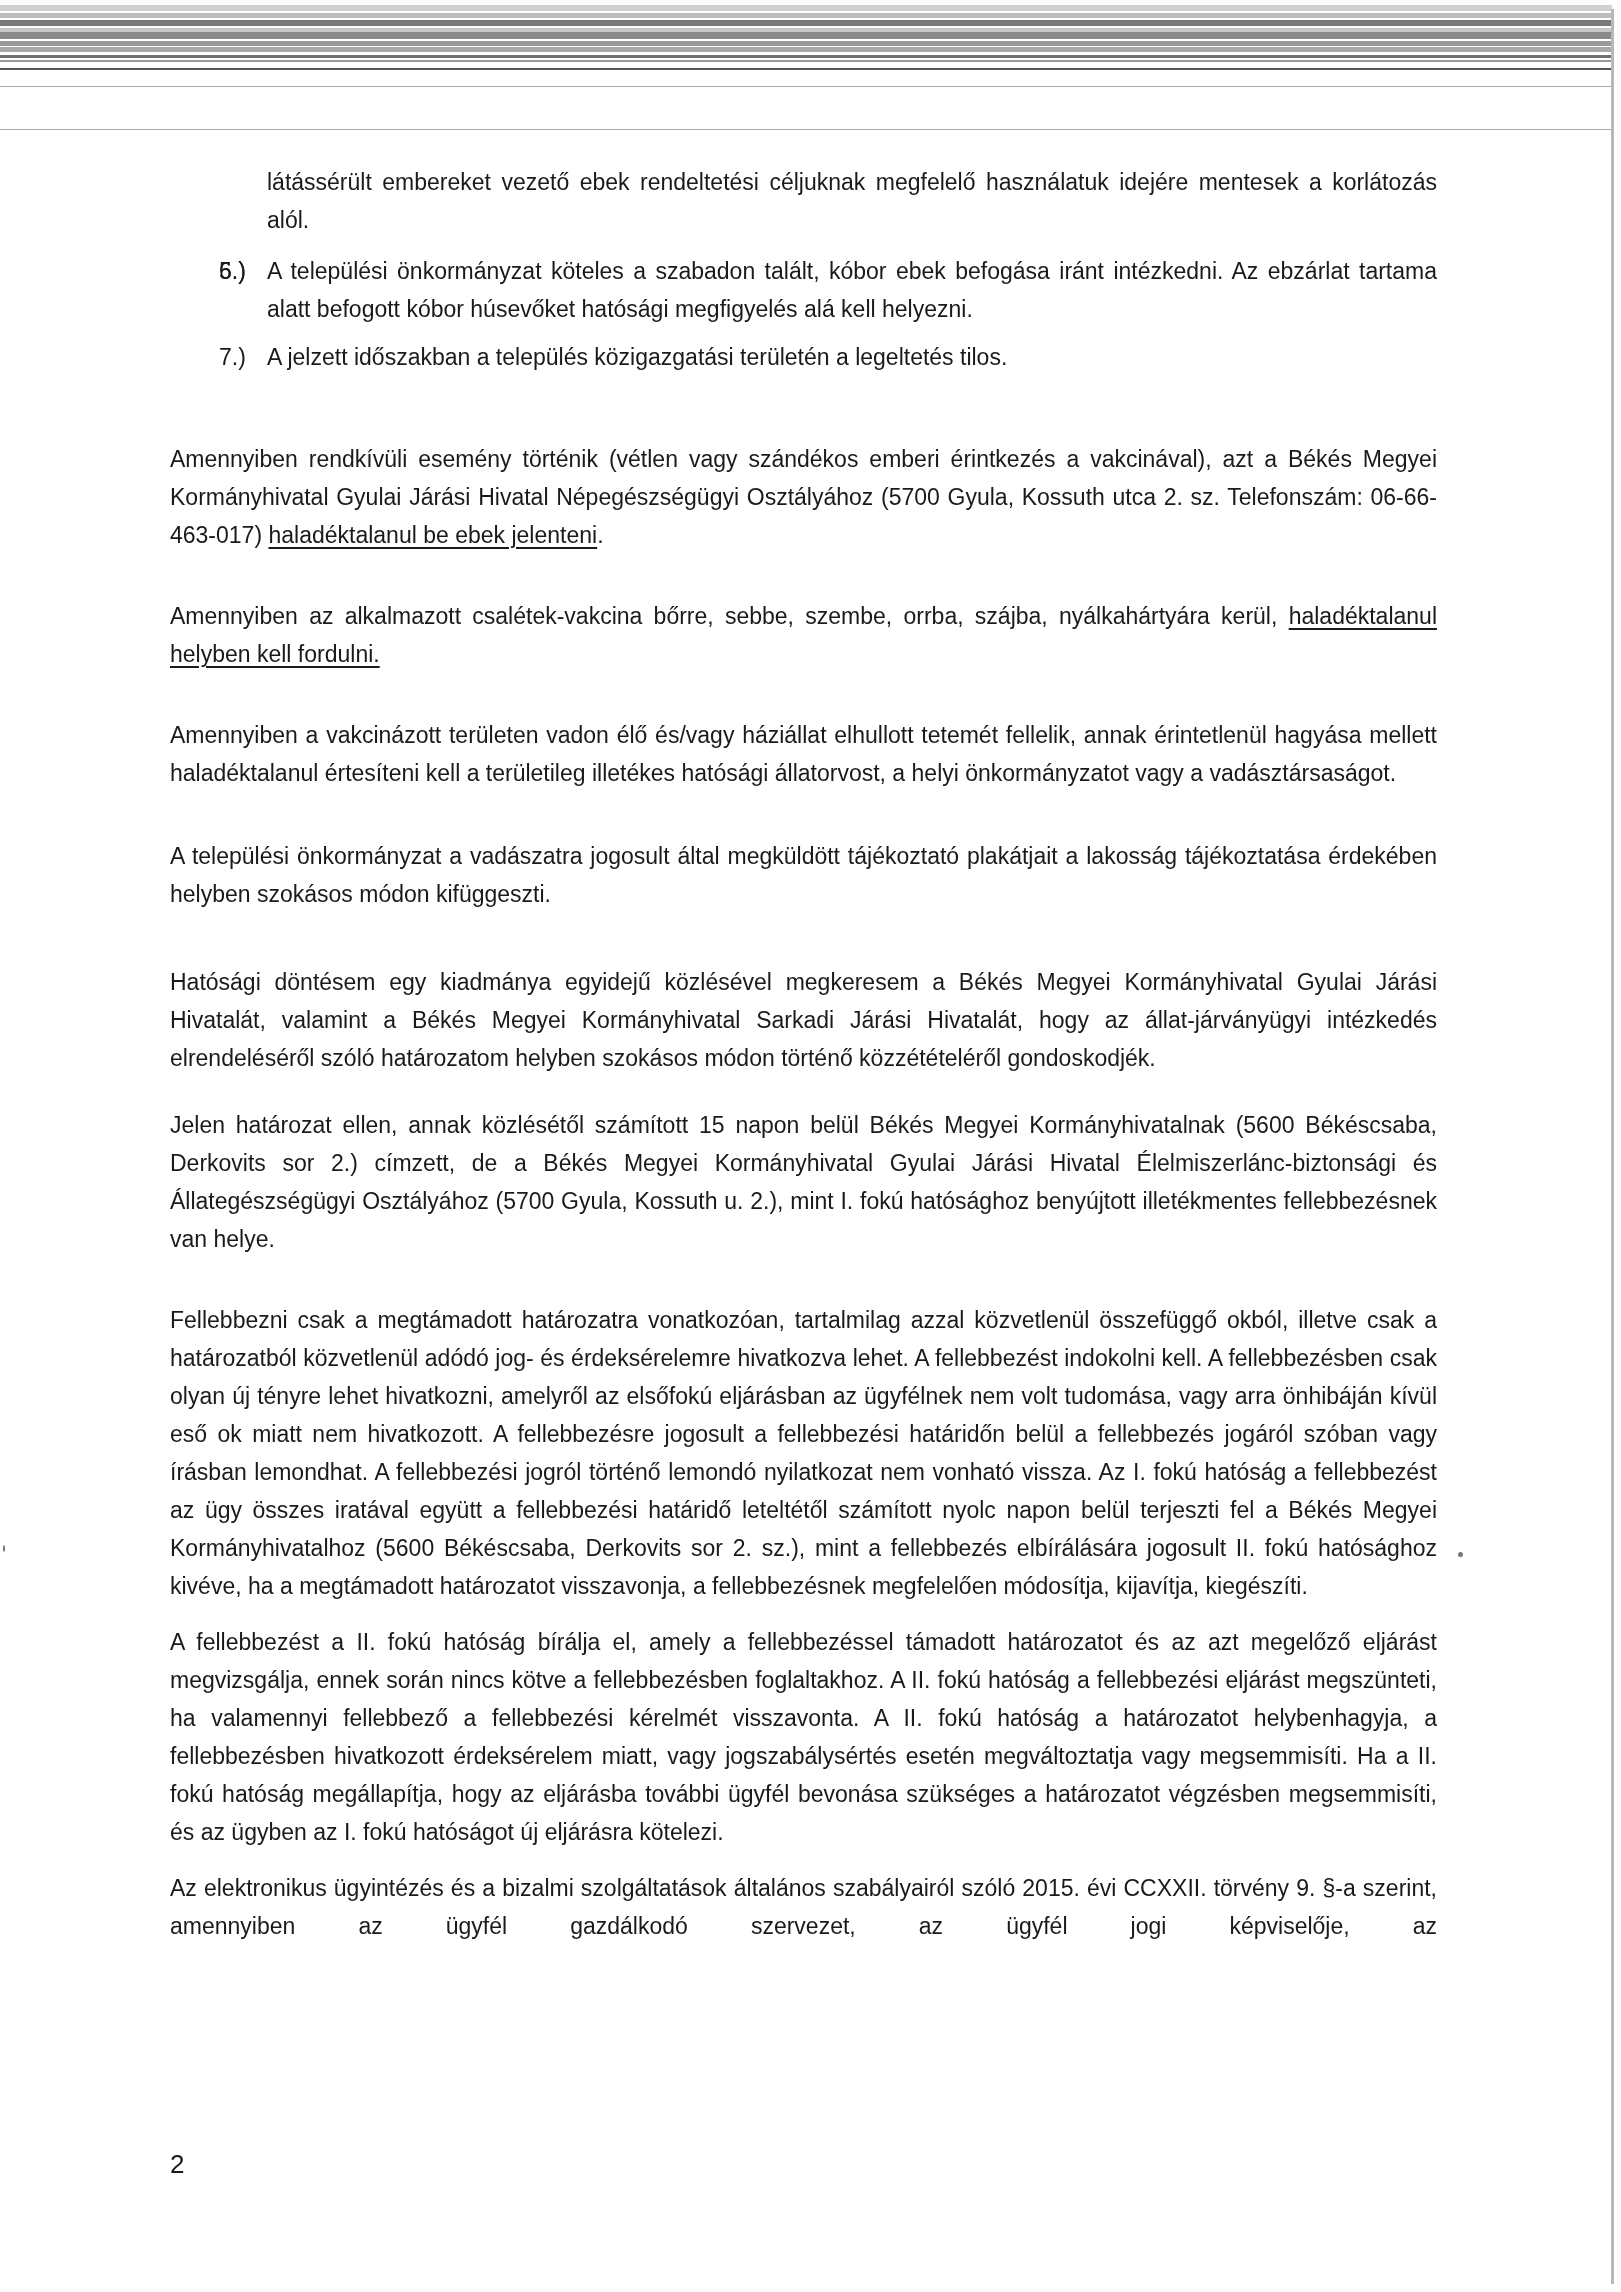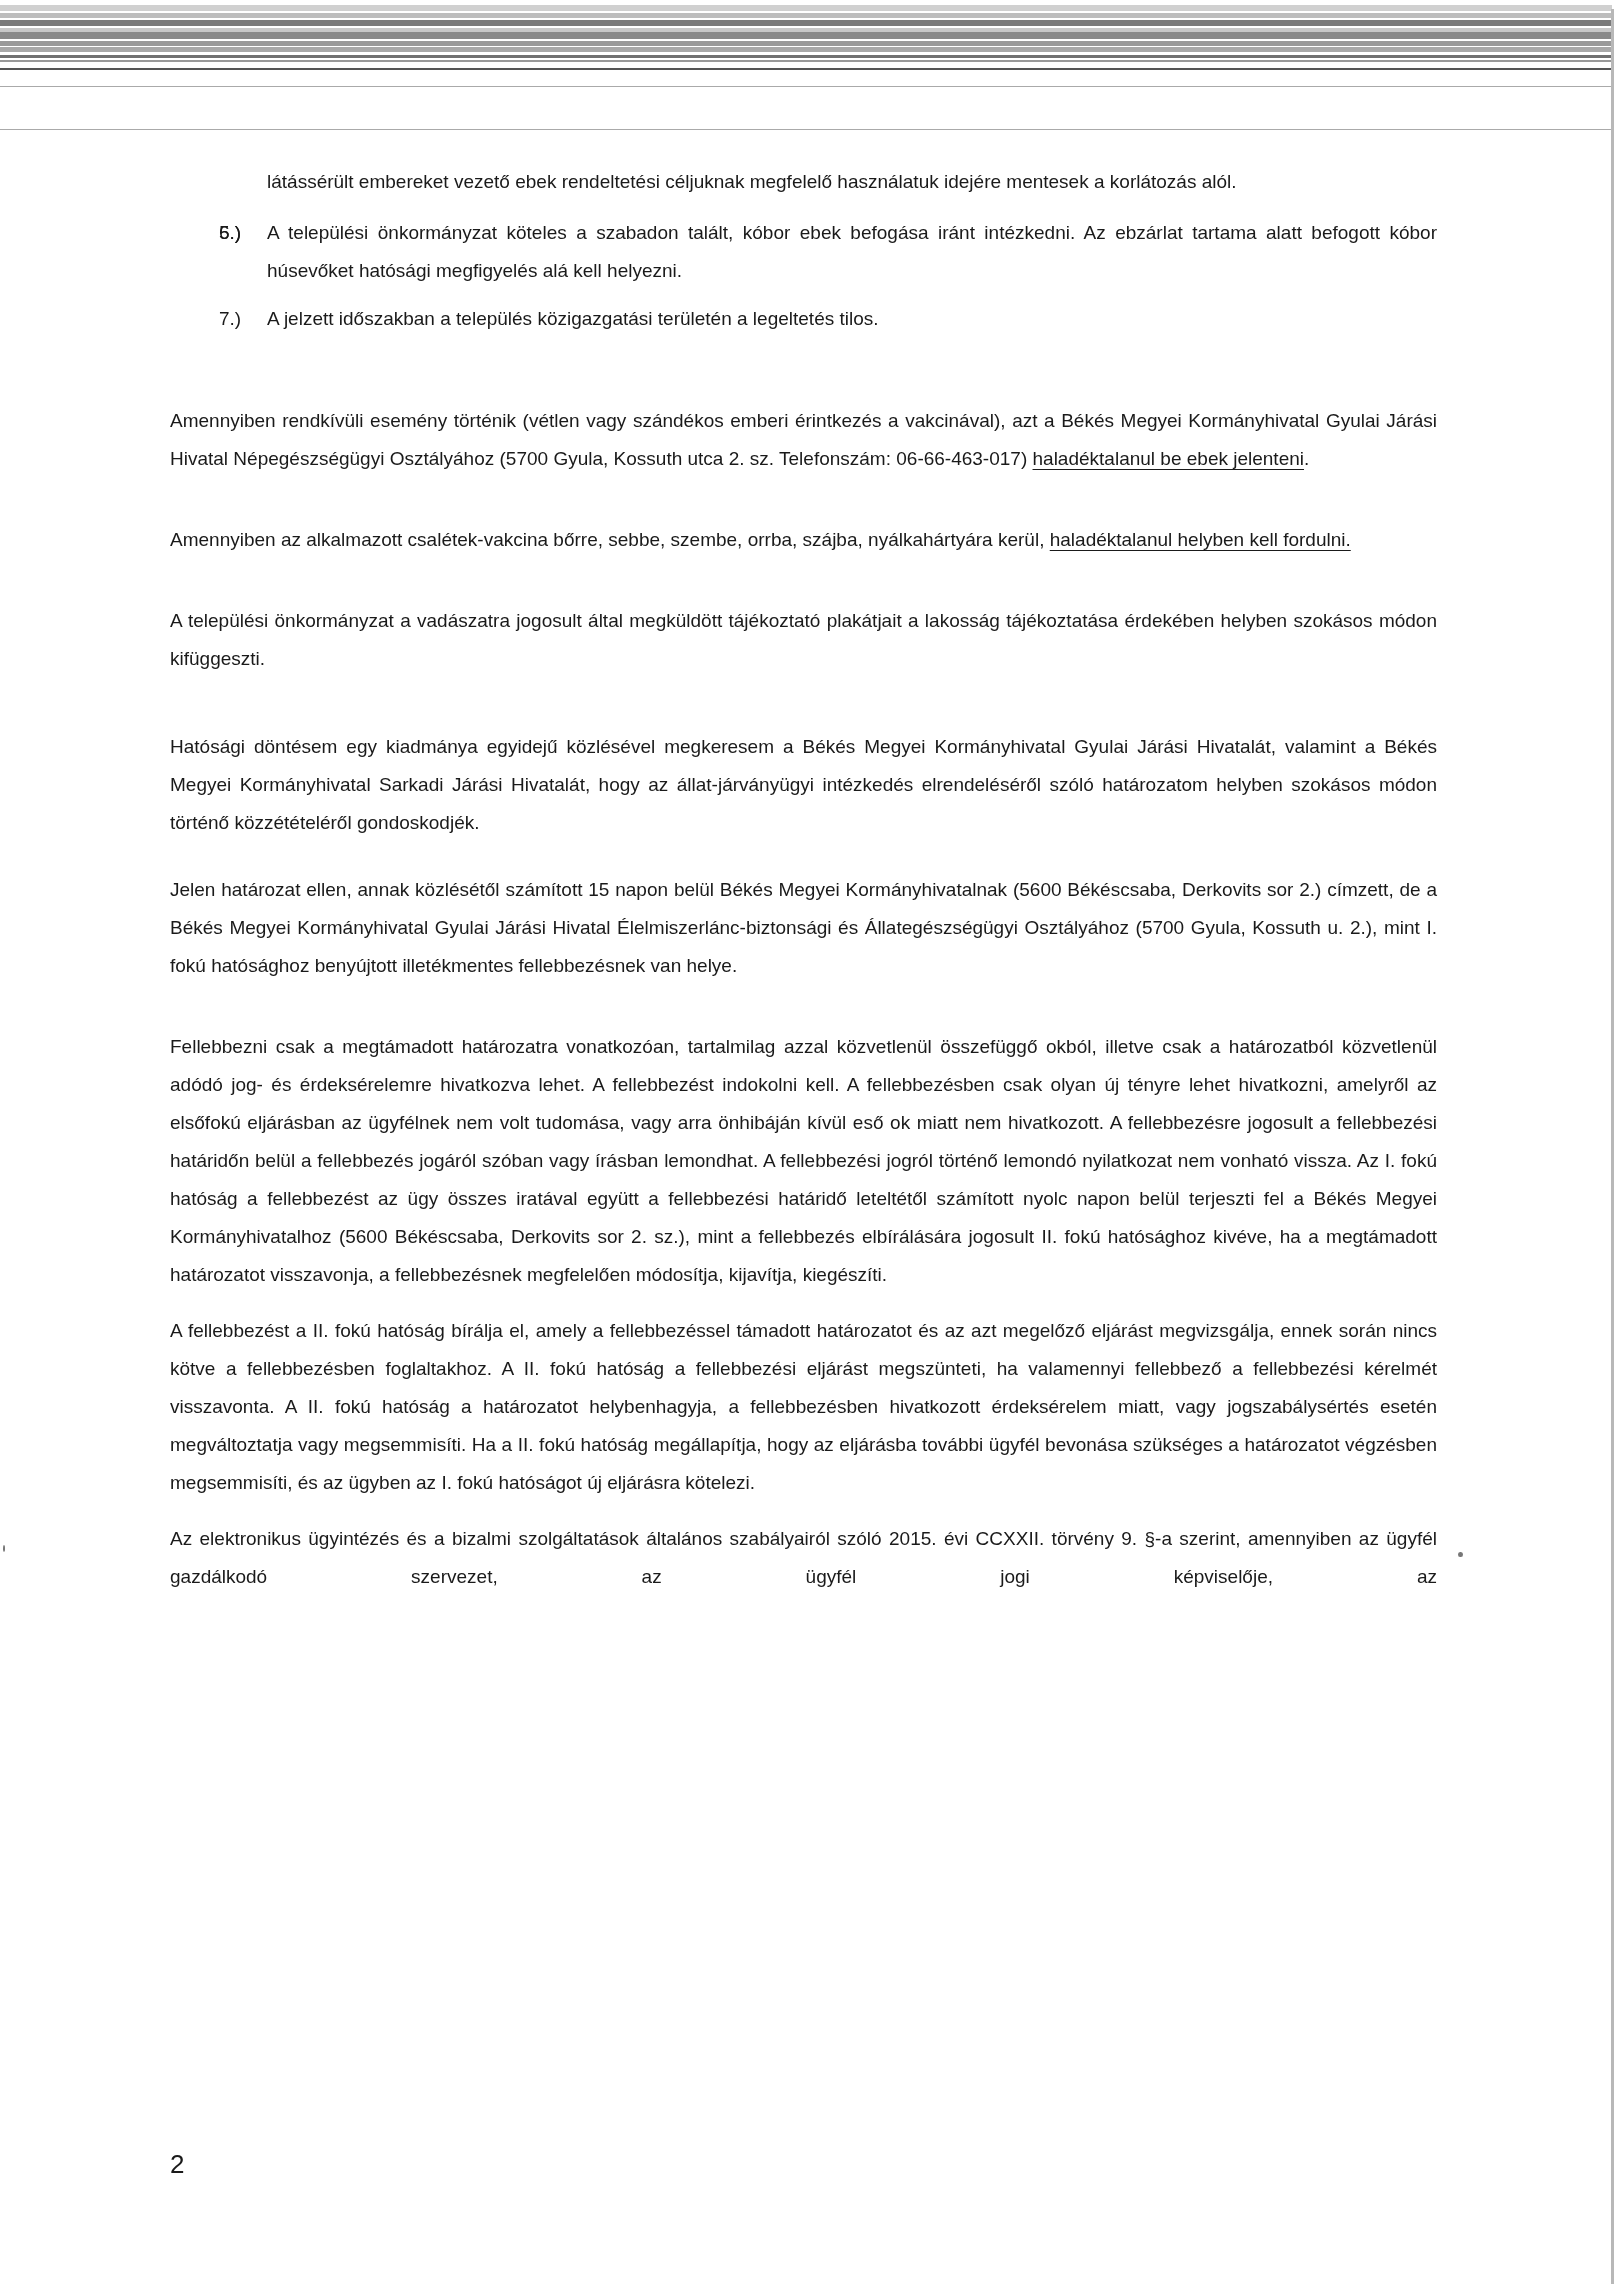--- a/index.html
+++ b/index.html
@@ -32,21 +32,21 @@
       right: 7.2px; top: 9px;
       width: 2.7px;
       height: 2275px;
       background: #b8b8b8;
     }
     .page {
       position: absolute;
       left: 170px;
       top: 163px;
       width: 1267px;
-      font-size: 19px;
+      font-size: 23px;
       line-height: 38px;
     }
     .item {
       position: relative;
       padding-left: 97px;
       text-align: justify;
       margin: 0;
     }
     .item .num {
       position: absolute;
@@ -115,20 +115,21 @@
   </p>
 
   <p class="para" style="margin-bottom:43px;">
     <span>Amennyiben rendkívüli esemény történik (vétlen vagy szándékos emberi érintkezés a vakcinával), azt a Békés Megyei Kormányhivatal Gyulai Járási Hivatal Népegészségügyi Osztályához (5700 Gyula, Kossuth utca 2. sz. Telefonszám: 06-66-463-017) </span><span class="u">haladéktalanul be ebek jelenteni</span><span>.</span>
   </p>
 
   <p class="para" style="margin-bottom:43px;">
     <span>Amennyiben az alkalmazott csalétek-vakcina bőrre, sebbe, szembe, orrba, szájba, nyálkahártyára kerül, </span><span class="u">haladéktalanul helyben kell fordulni.</span>
   </p>
 
+  <p class="para" style="margin-bottom:45px;">Amennyiben a vakcinázott területen vadon élő és/vagy háziállat elhullott tetemét fellelik, annak érintetlenül hagyása mellett haladéktalanul értesíteni kell a területileg illetékes hatósági állatorvost, a helyi önkormányzatot vagy a vadásztársaságot.</p>
 
   <p class="para" style="margin-bottom:50px;">A települési önkormányzat a vadászatra jogosult által megküldött tájékoztató plakátjait a lakosság tájékoztatása érdekében helyben szokásos módon kifüggeszti.</p>
 
   <p class="para" style="margin-bottom:29px;">Hatósági döntésem egy kiadmánya egyidejű közlésével megkeresem a Békés Megyei Kormányhivatal Gyulai Járási Hivatalát, valamint a Békés Megyei Kormányhivatal Sarkadi Járási Hivatalát, hogy az állat-járványügyi intézkedés elrendeléséről szóló határozatom helyben szokásos módon történő közzétételéről gondoskodjék.</p>
 
   <p class="para" style="margin-bottom:43px;">Jelen határozat ellen, annak közlésétől számított 15 napon belül Békés Megyei Kormányhivatalnak (5600 Békéscsaba, Derkovits sor 2.) címzett, de a Békés Megyei Kormányhivatal Gyulai Járási Hivatal Élelmiszerlánc-biztonsági és Állategészségügyi Osztályához (5700 Gyula, Kossuth u. 2.), mint I. fokú hatósághoz benyújtott illetékmentes fellebbezésnek van helye.</p>
 
   <p class="para" style="margin-bottom:18px;">Fellebbezni csak a megtámadott határozatra vonatkozóan, tartalmilag azzal közvetlenül összefüggő okból, illetve csak a határozatból közvetlenül adódó jog- és érdeksérelemre hivatkozva lehet. A fellebbezést indokolni kell. A fellebbezésben csak olyan új tényre lehet hivatkozni, amelyről az elsőfokú eljárásban az ügyfélnek nem volt tudomása, vagy arra önhibáján kívül eső ok miatt nem hivatkozott. A fellebbezésre jogosult a fellebbezési határidőn belül a fellebbezés jogáról szóban vagy írásban lemondhat. A fellebbezési jogról történő lemondó nyilatkozat nem vonható vissza. Az I. fokú hatóság a fellebbezést az ügy összes iratával együtt a fellebbezési határidő leteltétől számított nyolc napon belül terjeszti fel a Békés Megyei Kormányhivatalhoz (5600 Békéscsaba, Derkovits sor 2. sz.), mint a fellebbezés elbírálására jogosult II. fokú hatósághoz kivéve, ha a megtámadott határozatot visszavonja, a fellebbezésnek megfelelően módosítja, kijavítja, kiegészíti.</p>
 
   <p class="para" style="margin-bottom:18px;">A fellebbezést a II. fokú hatóság bírálja el, amely a fellebbezéssel támadott határozatot és az azt megelőző eljárást megvizsgálja, ennek során nincs kötve a fellebbezésben foglaltakhoz. A II. fokú hatóság a fellebbezési eljárást megszünteti, ha valamennyi fellebbező a fellebbezési kérelmét visszavonta. A II. fokú hatóság a határozatot helybenhagyja, a fellebbezésben hivatkozott érdeksérelem miatt, vagy jogszabálysértés esetén megváltoztatja vagy megsemmisíti. Ha a II. fokú hatóság megállapítja, hogy az eljárásba további ügyfél bevonása szükséges a határozatot végzésben megsemmisíti, és az ügyben az I. fokú hatóságot új eljárásra kötelezi.</p>

